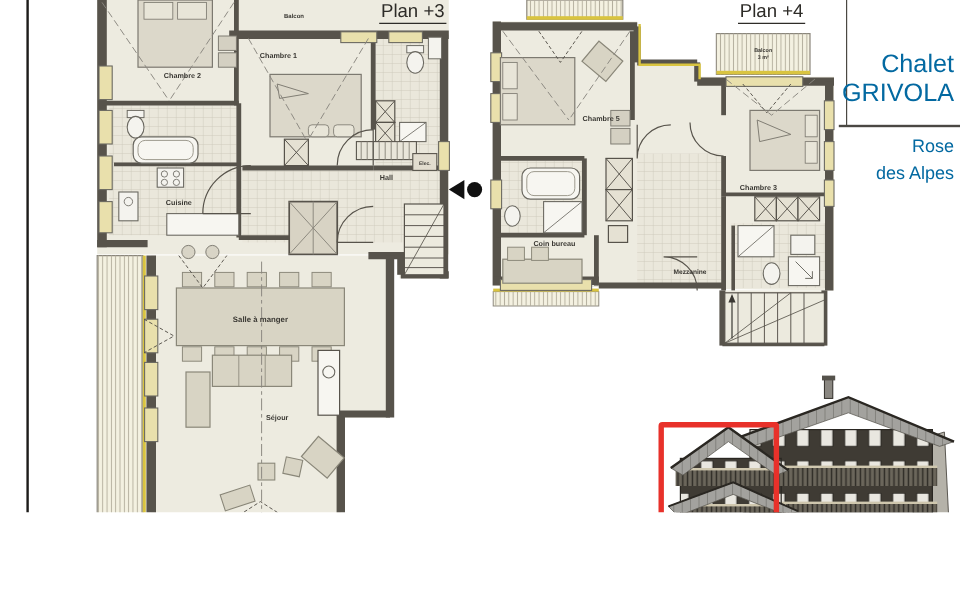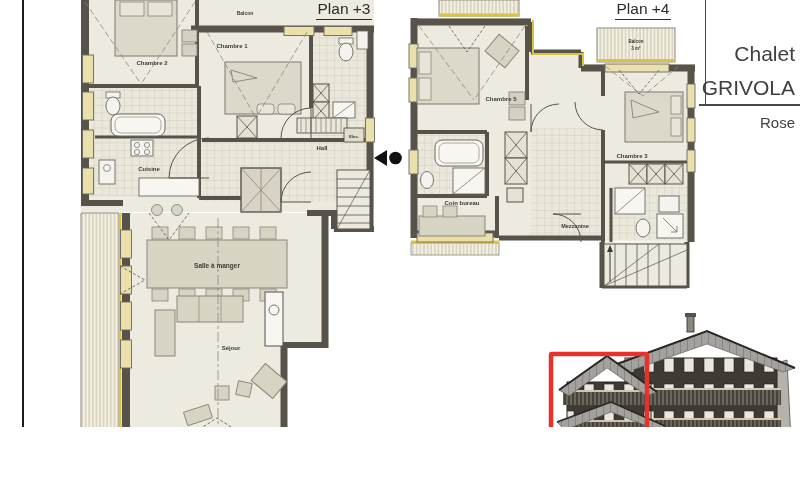--- a/index.html
+++ b/index.html
@@ -3,21 +3,21 @@
 <meta charset="utf-8">
 <style>
   html,body{margin:0;padding:0;background:#ffffff;}
   .canvas{
     position:relative;width:800px;height:427px;background:#ffffff;
     overflow:hidden;font-family:"Liberation Sans",sans-serif;margin-left:19px;
   }
   .canvas svg{position:absolute;left:0;top:0;}
   .vline{position:absolute;background:#4a4843;}
   .hline{position:absolute;background:#4a4843;}
-  .tb-text{position:absolute;right:14px;text-align:right;color:#404040;}
+  .tb-text{position:absolute;right:14px;text-align:right;color:#0369a1;}
   .tb-chalet{font-size:21px;line-height:23px;}
   .tb-rose{font-size:15px;line-height:22px;}
   .room-label{fill:#3a3833;font-weight:bold;font-family:"Liberation Sans",sans-serif;}
   .plan-title{fill:#2e2c28;font-size:15.5px;font-family:"Liberation Sans",sans-serif;}
 </style>
 </head>
 <body>
 
 <div class="canvas">
 
@@ -447,17 +447,18 @@
   </g>
 </svg>
 
 <div class="vline" style="left:3px;top:0;width:2px;height:500px;background:#1d1c1a;"></div>
 <div class="vline" style="left:790px;top:0;width:1px;height:500px;"></div>
 <div class="vline" style="left:686px;top:0;width:1px;height:105px;"></div>
 <div class="hline" style="left:680px;top:104px;width:111px;height:1.5px;"></div>
 
 <div style="position:absolute;left:686px;top:0;width:104px;height:180px;">
   <div class="tb-text tb-chalet" style="top:42px;">Chalet</div>
-  <div class="tb-text tb-chalet" style="top:76px;">GRIVOLA</div>
+  <div class="tb-text tb-chalet" style="top:66px;">GRIVOLA</div>
   <div class="tb-text tb-rose" style="top:112px;">Rose</div>
+  <div class="tb-text tb-rose" style="top:134px;">des Alpes</div>
 </div>
 
 </div>
 
 </body></html>

